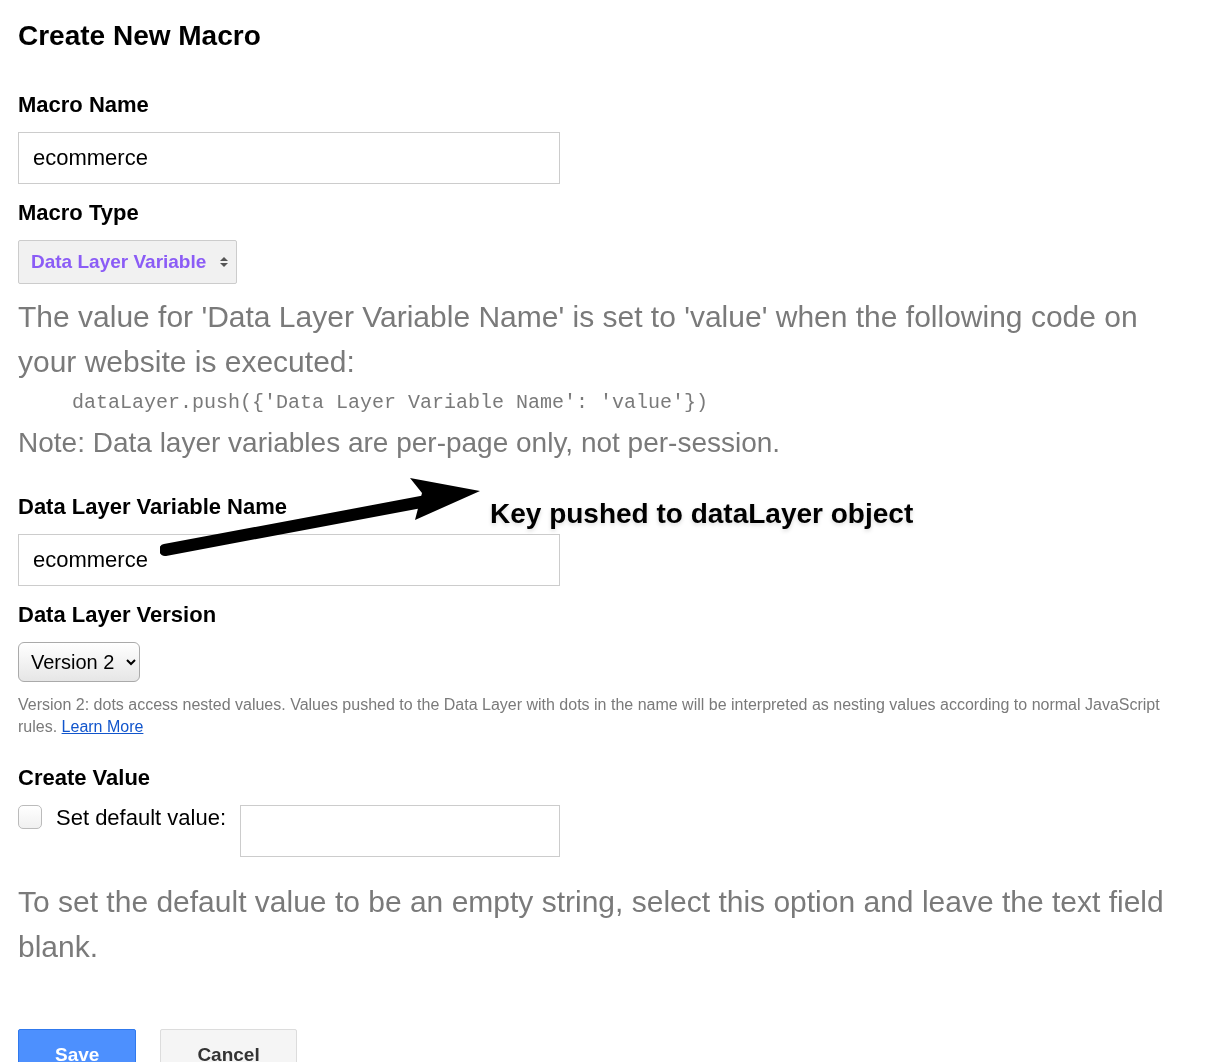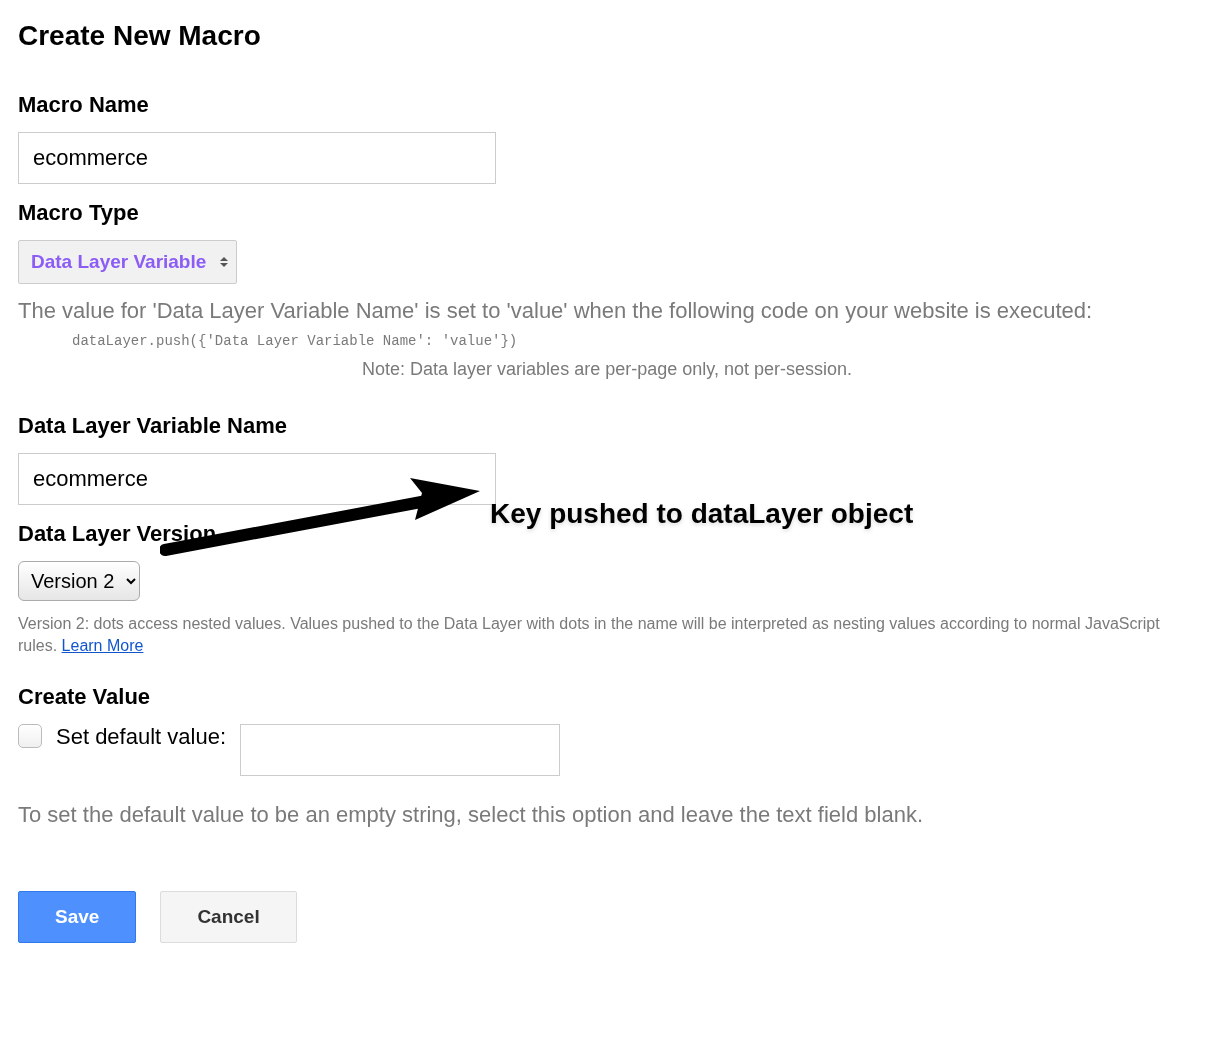--- a/index.html
+++ b/index.html
@@ -21,21 +21,21 @@
       margin-bottom: 40px;
     }
     .field-label {
       font-size: 22px;
       font-weight: bold;
       color: #000;
       margin-bottom: 14px;
       display: block;
     }
     .text-input {
-      width: 478px;
+      width: 542px;
       height: 52px;
       border: 1px solid #ccc;
       padding: 0 14px;
       font-size: 22px;
       color: #000;
       font-family: inherit;
       outline: none;
       display: block;
       margin-bottom: 16px;
     }
@@ -70,39 +70,38 @@
       border-left: 4px solid transparent;
       border-right: 4px solid transparent;
     }
     .select-wrap .up-down-icon .up {
       border-bottom: 4px solid #555;
     }
     .select-wrap .up-down-icon .down {
       border-top: 4px solid #555;
     }
     .helper {
-      font-size: 22px;
+      font-size: 30px;
       color: #7a7a7a;
       line-height: 1.5;
       margin-bottom: 4px;
     }
     .code-line {
       font-family: "Courier New", monospace;
-      font-size: 14px;
+      font-size: 20px;
       color: #7a7a7a;
       padding-left: 54px;
       margin-bottom: 4px;
       line-height: 1.5;
     }
     .note {
-      font-size: 18px;
+      font-size: 28px;
       color: #7a7a7a;
       line-height: 1.5;
       margin-bottom: 30px;
-      text-align: center;
     }
     .native-select {
       font-size: 20px;
       height: 40px;
       padding: 2px 8px;
       border: 1px solid #aaa;
       border-radius: 6px;
       background: linear-gradient(#fff, #e6e6e6);
       margin-bottom: 12px;
       font-family: inherit;

